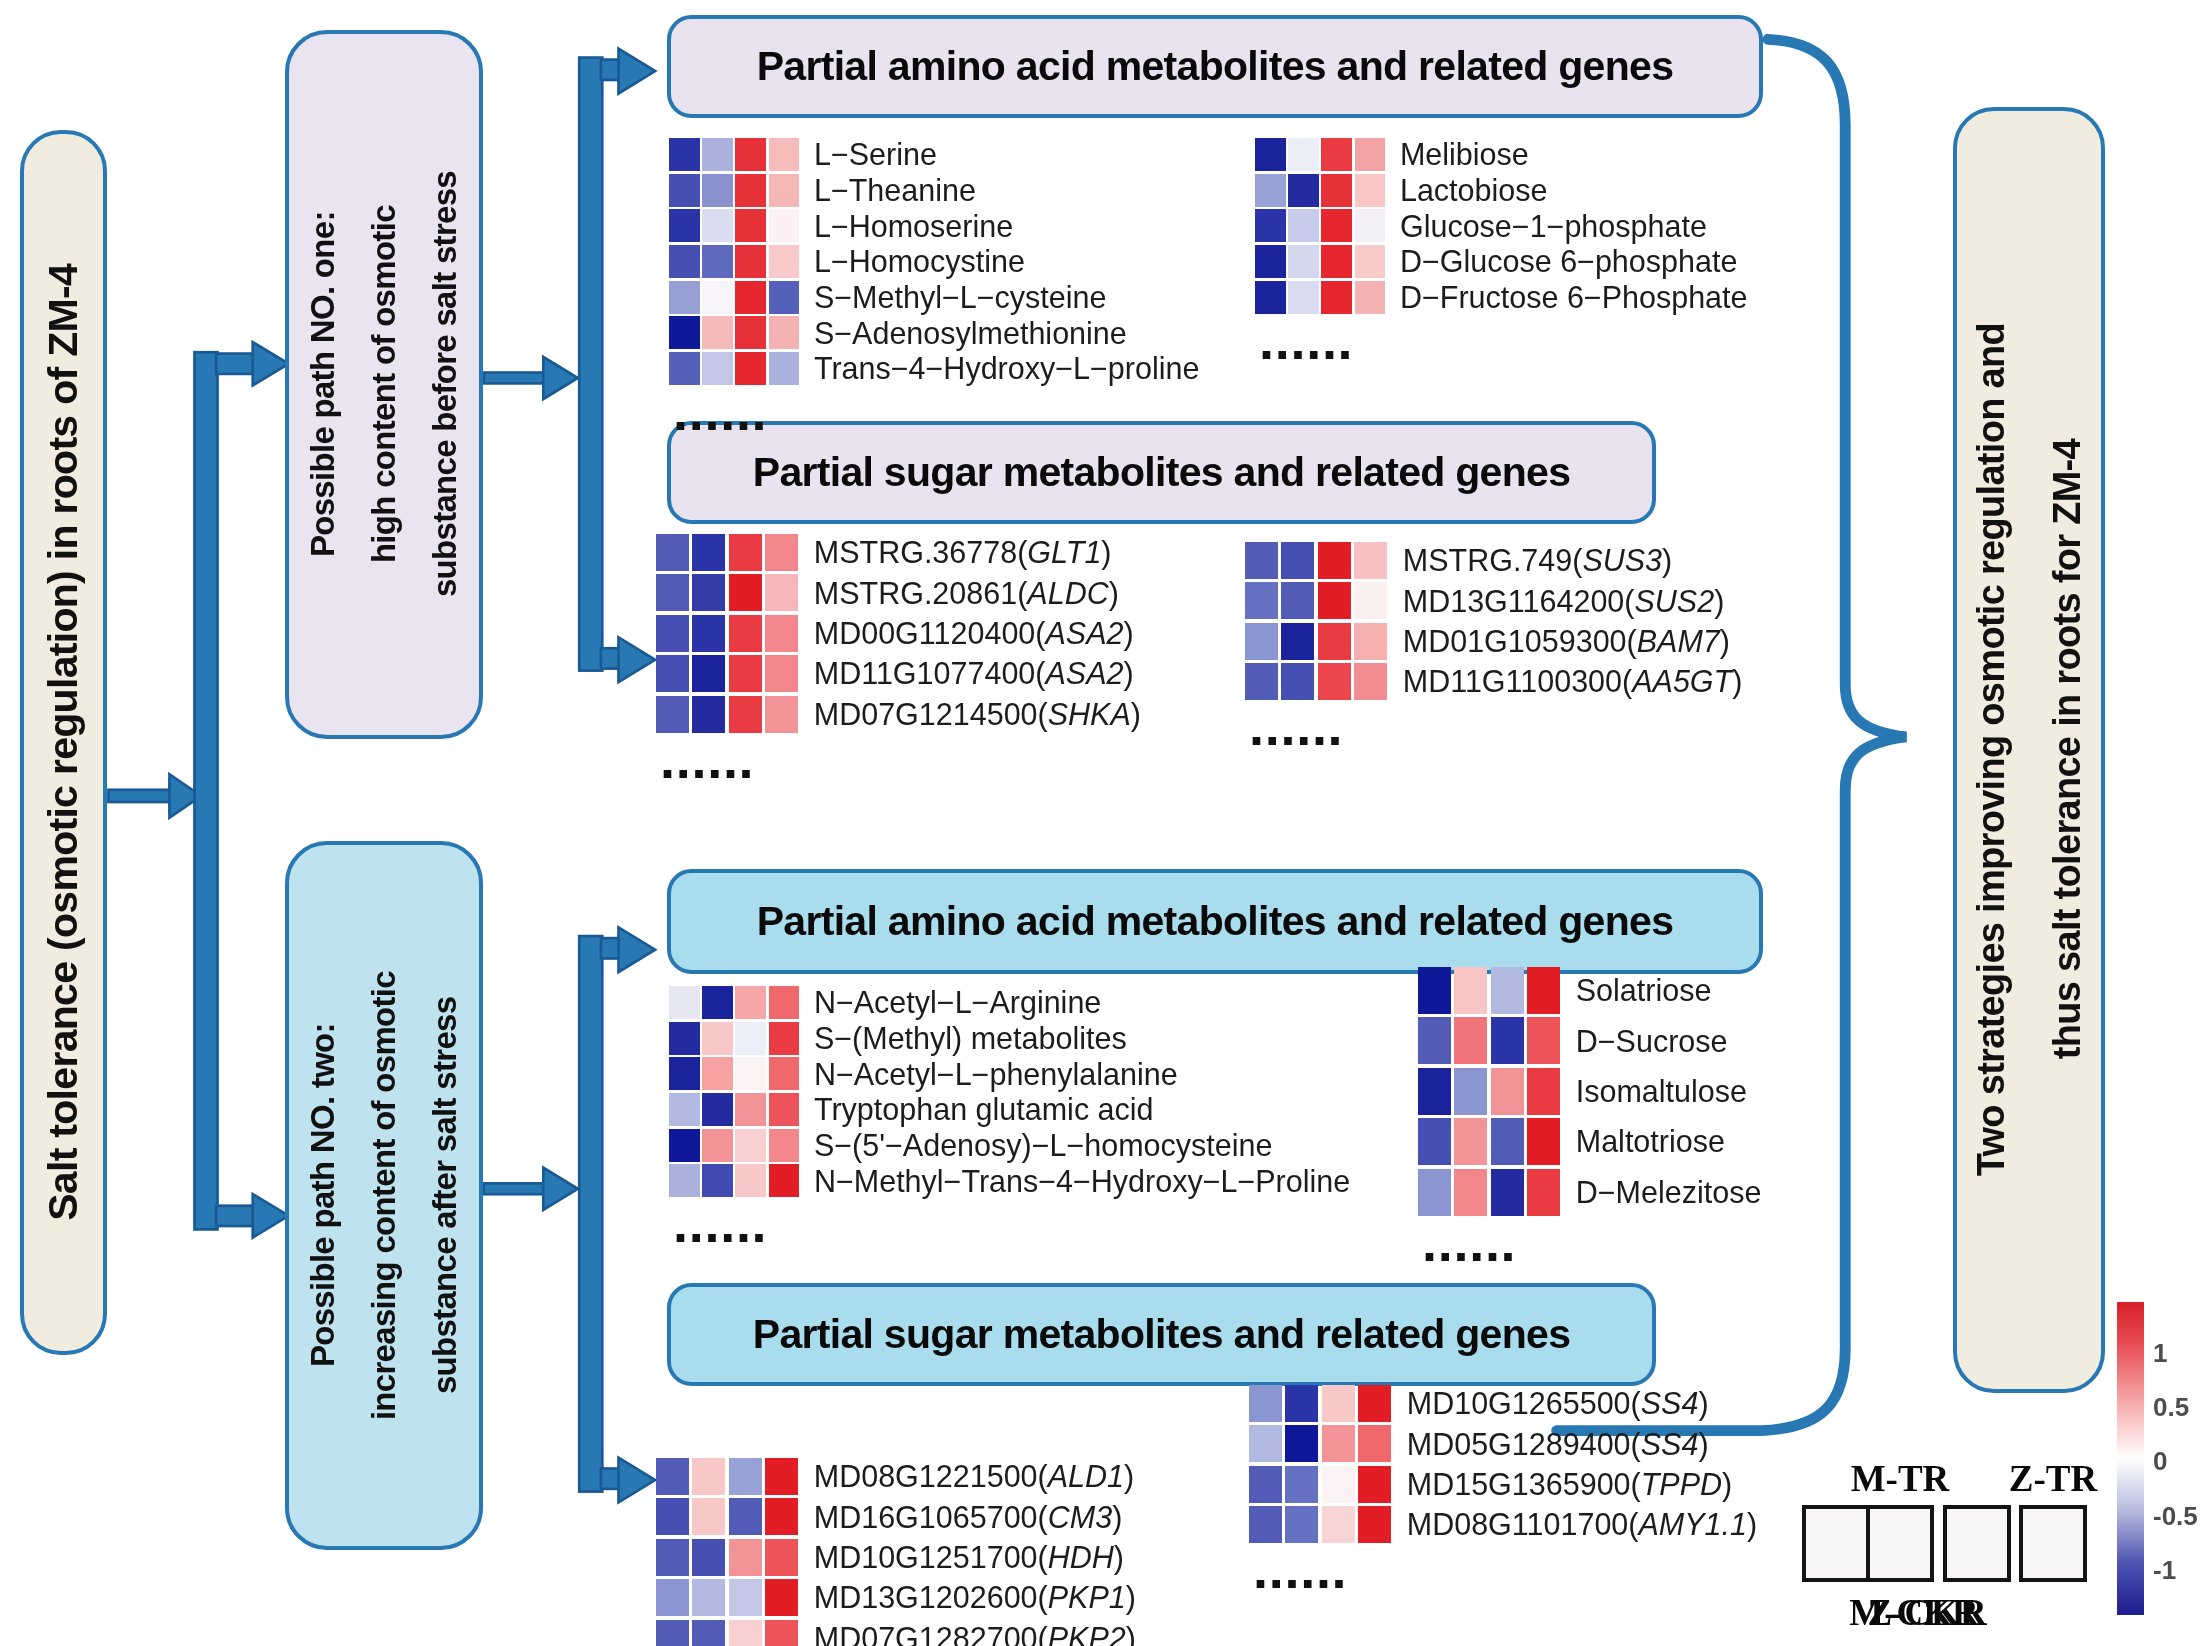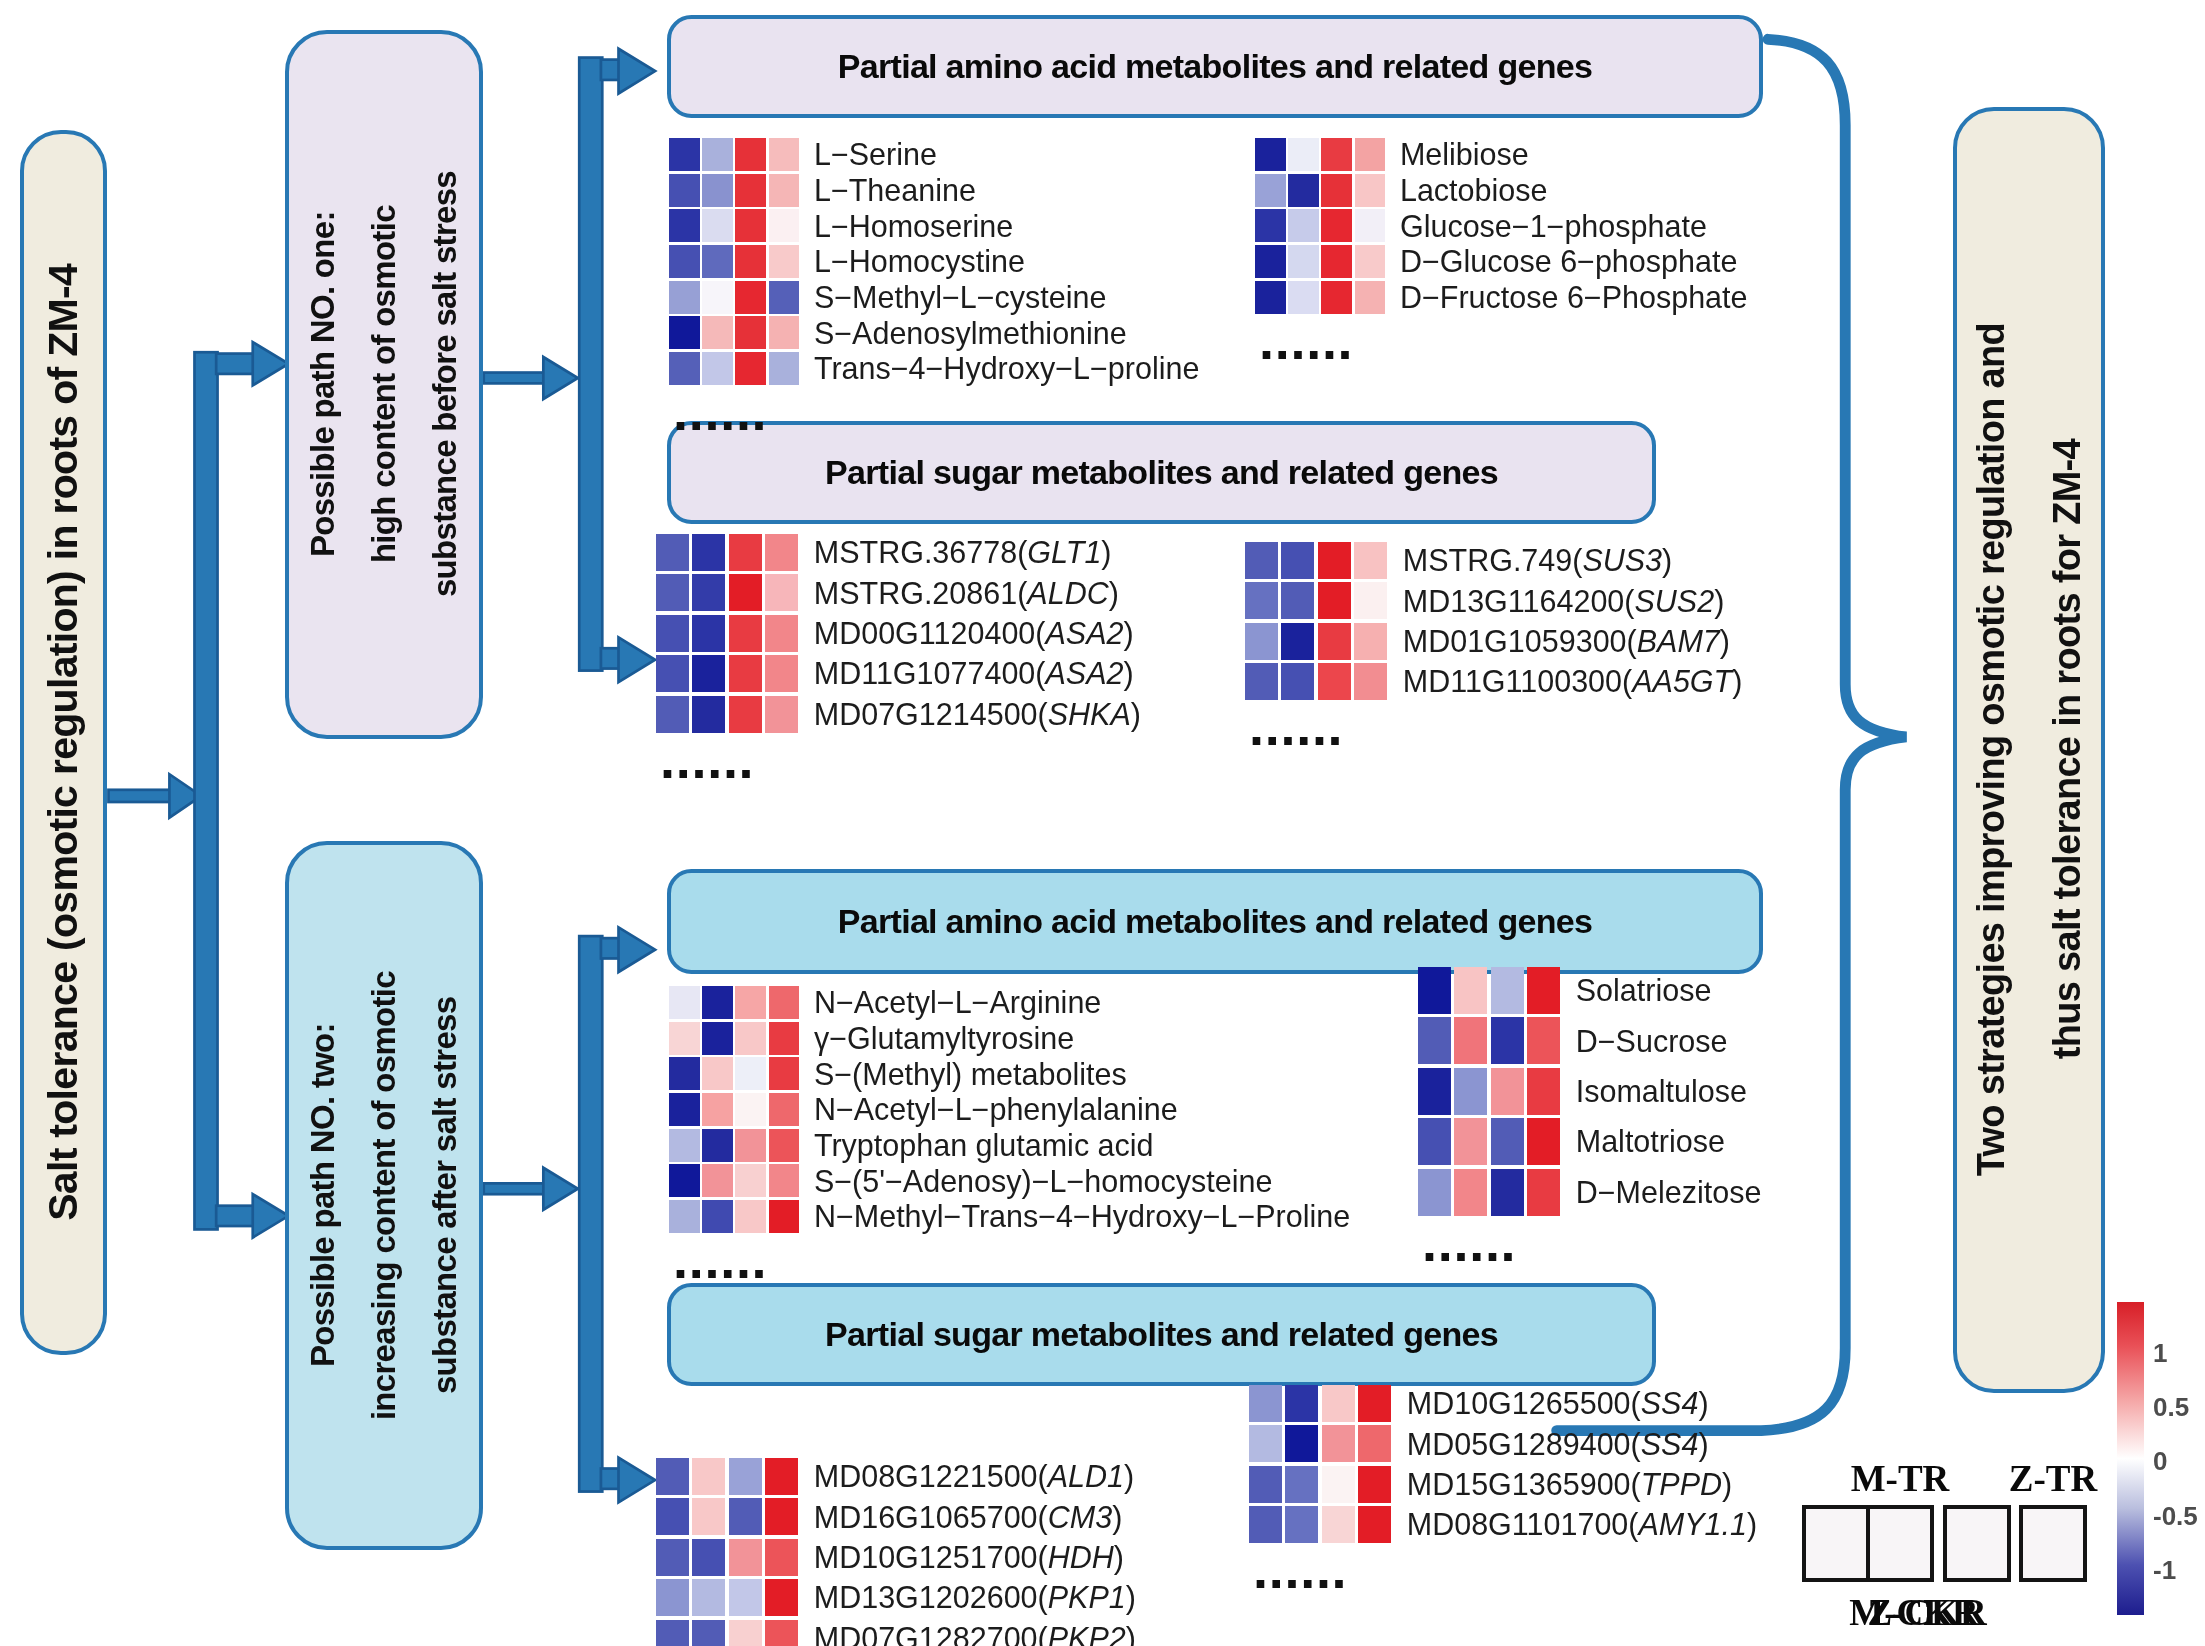--- a/index.html
+++ b/index.html
@@ -13,21 +13,21 @@
   .left-box{left:20.3px;top:130px;width:87px;height:1225px;border-radius:41px;background:#f0ecdf;}
   .left-box .vtext{font-size:41px;letter-spacing:-0.7px;}
   .right-box{left:1953px;top:107px;width:152px;height:1286px;border-radius:41px;background:#f0ecdf;}
   .right-box .vtext{font-size:38px;line-height:2.0;letter-spacing:-0.7px;}
   .path-box{width:198px;height:709px;border-radius:42px;border-width:4.1px;}
   .p1{left:285px;top:30px;background:#eae4f0;}
   .p2{left:285px;top:841px;background:#bfe3ee;}
   .path-box .vtext{font-size:33px;line-height:1.85;letter-spacing:-0.7px;}
   .header{position:absolute;z-index:2;height:103px;border:4.7px solid #2878b4;border-radius:24.4px;
           background:#e9e3f0;display:flex;align-items:center;justify-content:center;box-sizing:border-box;}
-  .header span{font-size:34px;font-weight:700;letter-spacing:-0.7px;color:#0a0a0a;white-space:nowrap;}
+  .header span{font-size:41px;font-weight:700;letter-spacing:-0.7px;color:#0a0a0a;white-space:nowrap;}
   .h1{left:667px;top:15px;width:1096px;}
   .h2{left:667px;top:421px;width:989px;}
   .h3{left:667px;top:869px;width:1096px;height:105px;background:#a9dcec;}
   .h4{left:667px;top:1283px;width:989px;background:#a9dcec;}
   .hm-group{position:absolute;z-index:2;}
   .sz-a{--cw:30.5px;--ch:33px;--gap:2.7px;}
   .sz-b{--cw:33px;--ch:37px;--gap:3.4px;}
   .sz-c{--cw:33px;--ch:47px;--gap:3.4px;}
   .g0{left:669px;top:138px;}  .g1{left:1255px;top:138px;}
   .g2{left:656px;top:534px;}  .g3{left:1245px;top:542px;}
@@ -288,27 +288,20 @@
     </div>
   <div class="hm-group sz-a g4">
       <div class="hm-row">
         <div class="hm-cell" style="background: rgb(231, 231, 244);"></div>
         <div class="hm-cell" style="background: rgb(26, 34, 156);"></div>
         <div class="hm-cell" style="background: rgb(246, 166, 166);"></div>
         <div class="hm-cell" style="background: rgb(238, 104, 108);"></div>
         <div class="hm-label">N−Acetyl−L−Arginine</div>
       </div>
       <div class="hm-row">
-        <div class="hm-cell" style="background: rgb(248, 213, 213);"></div>
-        <div class="hm-cell" style="background: rgb(26, 34, 156);"></div>
-        <div class="hm-cell" style="background: rgb(248, 200, 200);"></div>
-        <div class="hm-cell" style="background: rgb(232, 59, 66);"></div>
-        <div class="hm-label">γ−Glutamyltyrosine</div>
-      </div>
-      <div class="hm-row">
         <div class="hm-cell" style="background: rgb(35, 43, 159);"></div>
         <div class="hm-cell" style="background: rgb(248, 200, 200);"></div>
         <div class="hm-cell" style="background: rgb(237, 239, 248);"></div>
         <div class="hm-cell" style="background: rgb(232, 59, 66);"></div>
         <div class="hm-label">S−(Methyl) metabolites</div>
       </div>
       <div class="hm-row">
         <div class="hm-cell" style="background: rgb(26, 34, 156);"></div>
         <div class="hm-cell" style="background: rgb(246, 162, 162);"></div>
         <div class="hm-cell" style="background: rgb(251, 243, 243);"></div>

